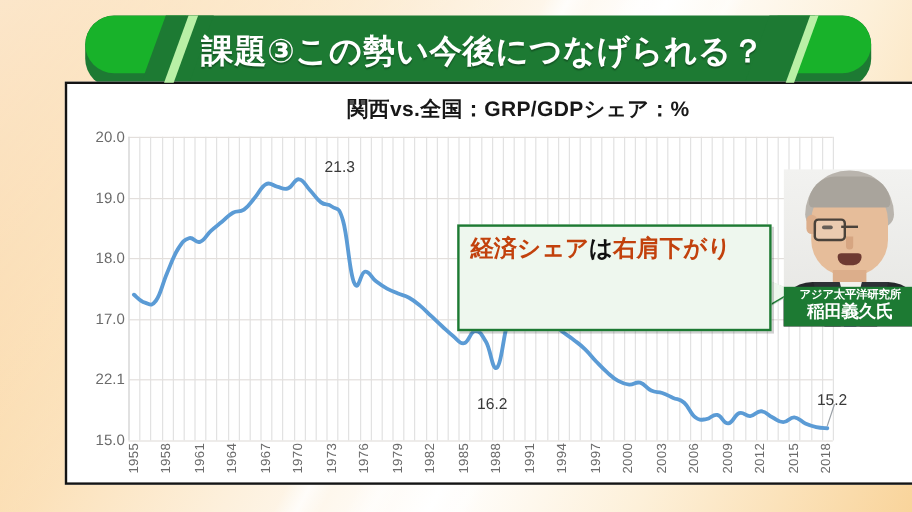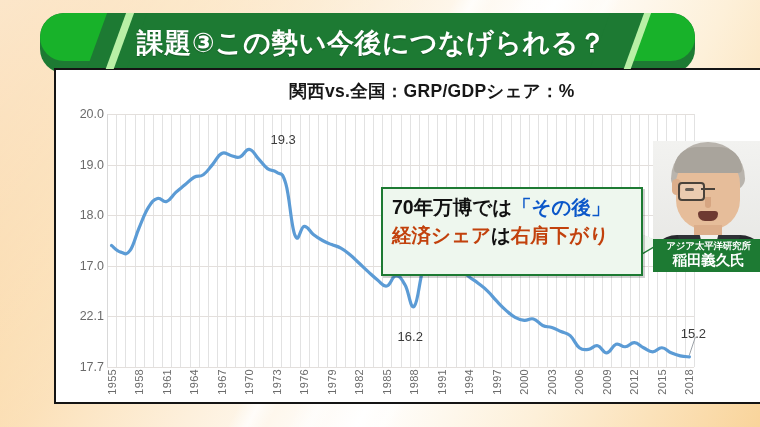--- a/index.html
+++ b/index.html
@@ -16,21 +16,21 @@
     background:
       linear-gradient(118deg, rgba(255,255,255,0) 46%, rgba(255,255,255,.75) 48%, rgba(255,255,255,0) 50%),
       linear-gradient(118deg, rgba(255,255,255,0) 52%, rgba(255,255,255,.55) 54.2%, rgba(255,255,255,0) 56%),
       linear-gradient(118deg, rgba(255,255,255,0) 60%, rgba(255,255,255,.45) 61.6%, rgba(255,255,255,0) 63%);
   }
   .bg-tiles{position:absolute;right:0;top:0;width:160px;height:427px;pointer-events:none;opacity:.5;}
   .bg-tiles i{position:absolute;display:block;background:rgba(246,186,118,.38);}
 
   
   .banner{
-    position:absolute;left:40px;top:13px;width:655px;height:60px;
+    position:absolute;left:71px;top:13px;width:655px;height:60px;
   }
   .banner-body{
     position:absolute;inset:0;
     background:#1d7a33;
     border-radius:24px;
     overflow:hidden;
   }
   .cap-left{
     position:absolute;left:0;top:0;width:84px;height:48px;
     background:#18b22a;border-radius:24px 0 0 24px;
@@ -172,21 +172,21 @@
     <div class="cap-right"></div>
   </div>
   <div class="banner-text">課題③この勢い今後につなげられる？</div>
 </div>
 
 <div class="panel">
 
   <div class="chart-title">関西vs.全国：GRP/GDPシェア：%</div>
 
   <div class="ylabels" id="yLabels">
-      <span style="top: 253px;">17.7</span>
+      <span style="top: 253px;">15.0</span>
       <span style="top: 202.4px;">22.1</span>
       <span style="top: 151.8px;">17.0</span>
       <span style="top: 101.2px;">18.0</span>
       <span style="top: 50.6px;">19.0</span>
       <span style="top: 0px;">20.0</span>
     </div>
   <div class="xlabels" id="xLabels">
       <span style="left: -1.41406px;">1955</span>
       <span style="left: 26.1016px;">1958</span>
       <span style="left: 53.6172px;">1961</span>
@@ -288,29 +288,28 @@
         <i style="top: 0px;"></i>
       </div>
     <div class="plot-frame"></div>
     <svg class="series" id="svgSeries" width="587" height="253">
         <path d="M 4.59 131.56 C 6.60 133.01, 9.72 137.02, 13.76 138.14 C 17.79 139.25, 18.89 141.96, 22.93 136.62 C 26.97 131.28, 28.07 123.31, 32.10 113.85 C 36.14 104.39, 37.24 100.07, 41.27 93.61 C 45.31 87.15, 46.41 85.84, 50.45 84.50 C 54.48 83.17, 55.58 88.87, 59.62 87.54 C 63.65 86.20, 64.75 82.10, 68.79 78.43 C 72.82 74.76, 73.93 74.18, 77.96 70.84 C 82.00 67.50, 83.10 65.48, 87.13 63.25 C 91.17 61.02, 92.27 63.50, 96.30 60.72 C 100.34 57.94, 101.44 55.28, 105.48 50.60 C 109.51 45.92, 110.61 41.47, 114.65 39.47 C 118.68 37.46, 119.78 40.71, 123.82 41.49 C 127.86 42.27, 128.96 44.35, 132.99 43.01 C 137.03 41.67, 138.13 35.09, 142.16 35.42 C 146.20 35.75, 147.30 40.30, 151.34 44.53 C 155.37 48.76, 156.47 51.64, 160.51 54.65 C 164.54 57.65, 165.64 54.85, 169.68 58.19 C 173.72 61.53, 174.82 55.91, 178.85 69.83 C 182.89 83.74, 183.99 112.09, 188.02 121.44 C 192.06 130.79, 193.16 112.55, 197.20 112.33 C 201.23 112.11, 202.33 117.31, 206.37 120.43 C 210.40 123.54, 211.50 124.27, 215.54 126.50 C 219.57 128.73, 220.68 128.88, 224.71 130.55 C 228.75 132.22, 229.85 131.86, 233.88 134.09 C 237.92 136.32, 239.02 137.33, 243.05 140.67 C 247.09 144.01, 248.19 145.49, 252.23 149.27 C 256.26 153.05, 257.36 154.20, 261.40 157.87 C 265.43 161.55, 266.53 162.85, 270.57 165.97 C 274.61 169.08, 275.71 172.93, 279.74 172.04 C 283.78 171.15, 284.88 162.14, 288.91 161.92 C 292.95 161.70, 294.05 164.35, 298.09 171.03 C 302.12 177.71, 303.22 195.95, 307.26 192.28 C 311.29 188.61, 312.39 164.13, 316.43 154.33 C 320.47 144.53, 321.57 149.42, 325.60 147.75 C 329.64 146.08, 330.74 144.74, 334.77 146.74 C 338.81 148.74, 339.91 154.86, 343.95 156.86 C 347.98 158.86, 349.08 154.51, 353.12 155.85 C 357.15 157.18, 358.25 159.93, 362.29 162.93 C 366.32 165.94, 367.43 166.39, 371.46 169.51 C 375.50 172.63, 376.60 173.20, 380.63 177.10 C 384.67 181.00, 385.77 182.99, 389.80 187.22 C 393.84 191.45, 394.94 192.77, 398.98 196.33 C 403.01 199.89, 404.11 201.19, 408.15 203.41 C 412.18 205.64, 413.28 206.11, 417.32 206.45 C 421.36 206.78, 422.46 203.82, 426.49 204.93 C 430.53 206.04, 431.63 209.62, 435.66 211.51 C 439.70 213.40, 440.80 212.20, 444.84 213.53 C 448.87 214.87, 449.97 215.80, 454.01 217.58 C 458.04 219.36, 459.14 218.07, 463.18 221.63 C 467.22 225.19, 468.32 230.77, 472.35 233.77 C 476.39 236.78, 477.49 235.74, 481.52 235.29 C 485.56 234.84, 486.66 230.97, 490.70 231.75 C 494.73 232.53, 495.83 239.17, 499.87 238.83 C 503.90 238.50, 505.00 231.57, 509.04 230.23 C 513.07 228.89, 514.18 233.09, 518.21 232.76 C 522.25 232.43, 523.35 228.49, 527.38 228.71 C 531.42 228.93, 532.52 231.77, 536.55 233.77 C 540.59 235.78, 541.69 237.82, 545.73 237.82 C 549.76 237.82, 550.86 233.55, 554.90 233.77 C 558.93 233.99, 560.03 237.05, 564.07 238.83 C 568.11 240.61, 569.21 240.98, 573.24 241.87 C 577.28 242.76, 580.40 242.66, 582.41 242.88" fill="none" stroke="#5b9bd5" stroke-width="3.2" stroke-linecap="round" stroke-linejoin="round"></path>
         <line x1="582.4" y1="240.9" x2="588.4" y2="222.9" stroke="#9aa0a6" stroke-width="1"></line>
       </svg>
   </div>
 
   <div id="dataLabels">
-      <div class="dlabel" style="left: 227.164px; top: 69.42px;">19.3</div>
+      <div class="dlabel" style="left: 227.164px; top: 69.42px;">21.3</div>
       <div class="dlabel" style="left: 354.258px; top: 266.28px;">16.2</div>
       <div class="dlabel" style="left: 411.773px; top: 178.74px;">17.1</div>
       <div class="dlabel" style="left: 637.414px; top: 262.88px;">15.2</div>
     </div>
 
   <div class="callout-tail"></div>
   <div class="callout" id="calloutBox">
-      <div class="ln"><span class="k">70年万博では</span><span class="b">「その後」</span></div>
       <div class="ln"><span class="r">経済シェア</span><span class="k">は</span><span class="r">右肩下がり</span></div>
     </div>
 
   <div class="speaker">
     <div class="sp-bg"></div>
     <div class="sp-hair"></div>
     <div class="sp-face"></div>
     <div class="sp-hair2"></div>
     <div class="sp-ear l"></div>
 

